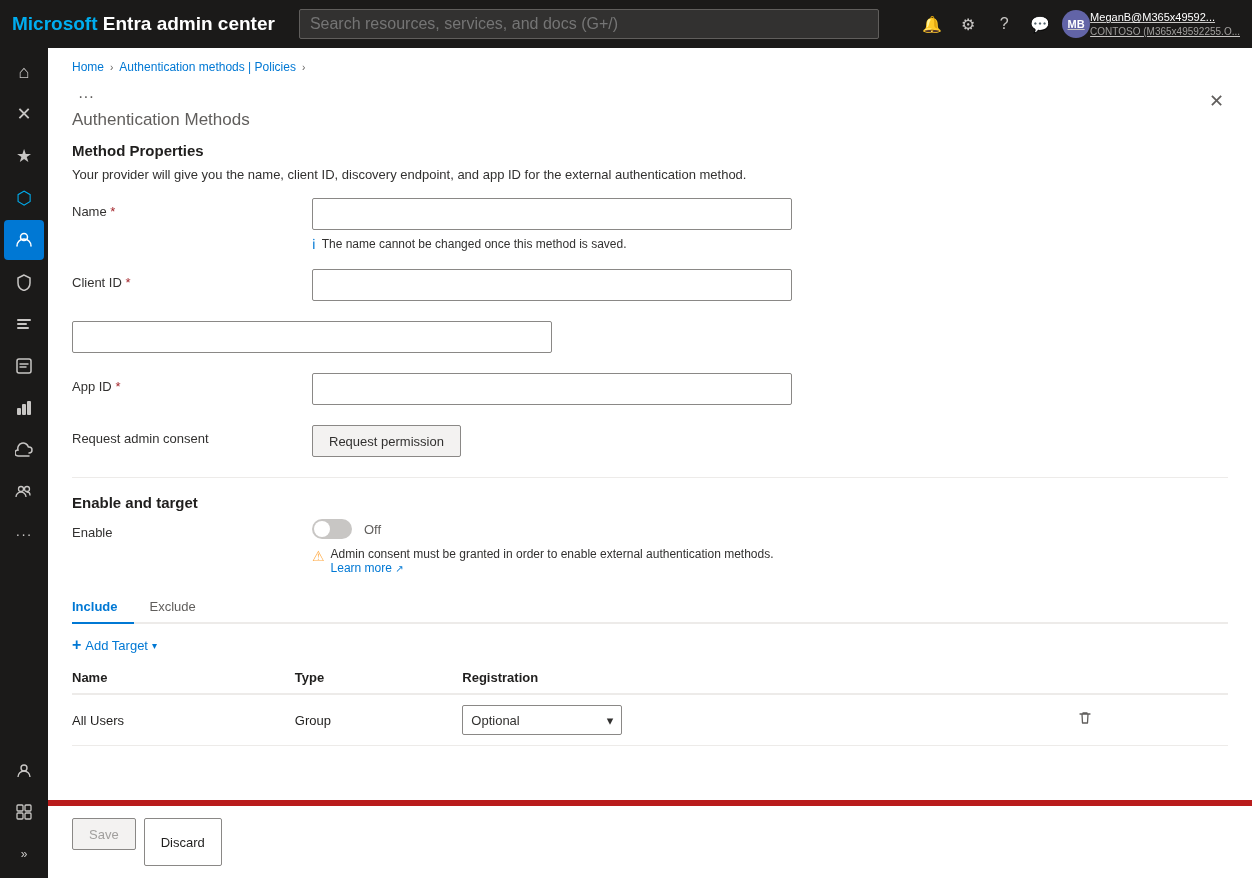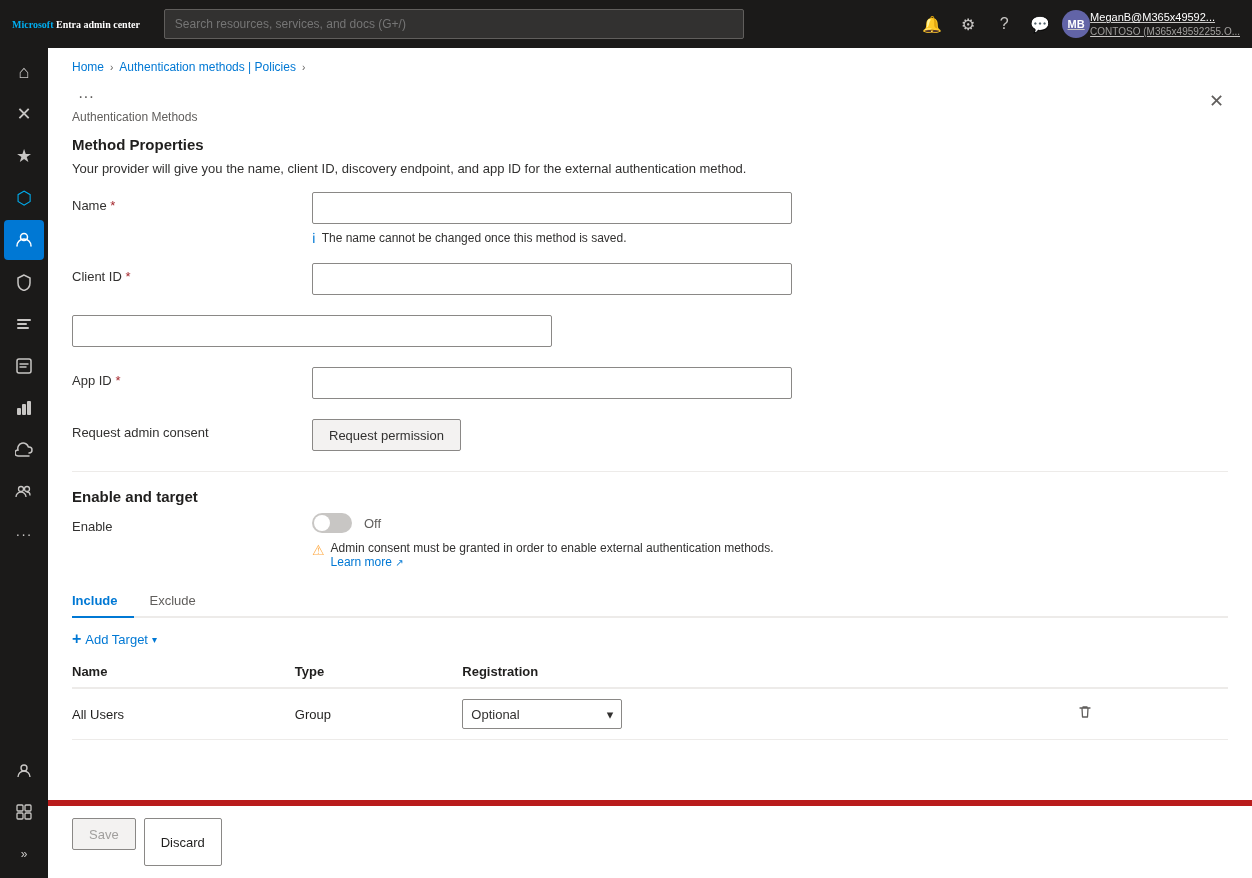--- a/index.html
+++ b/index.html
@@ -1,23 +1,23 @@
 <!DOCTYPE html>
 <html><head>
   <meta charset="utf-8">
   <style>
     * { box-sizing: border-box; margin: 0; padding: 0; }
     body { font-family: 'Segoe UI', sans-serif; font-size: 13px; color: #201f1e; background: #f3f2f1; display: flex; flex-direction: column; height: 878px; overflow: hidden; }
 
     
     .topbar { height: 48px; background: #1b1a19; display: flex; align-items: center; padding: 0 12px; gap: 8px; flex-shrink: 0; }
-    .topbar-logo { color: white; font-size: 10px; font-weight: 600; white-space: nowrap; flex-shrink: 0; font-family: Liberation Serif, serif; }
+    .topbar-logo { color: white; font-size: 19px; font-weight: 600; white-space: nowrap; flex-shrink: 0; }
     .topbar-logo span { color: #00adef; }
     .topbar-search { flex: 1; max-width: 580px; margin: 0 16px; }
-    .topbar-search input { width: 100%; height: 30px; border-radius: 2px; border: 1px solid #605e5c; background: #323130; color: #c8c6c4; padding: 0 10px; font-size: 12px; outline: none; }
+    .topbar-search input { width: 100%; height: 30px; border-radius: 2px; border: 1px solid #605e5c; background: #323130; color: #c8c6c4; padding: 0 10px; font-size: 16px; outline: none; }
     .topbar-icons { display: flex; align-items: center; gap: 8px; margin-left: auto; }
     .topbar-icon { color: #c8c6c4; font-size: 16px; cursor: pointer; width: 28px; height: 28px; display: flex; align-items: center; justify-content: center; border-radius: 2px; }
     .topbar-user { display: flex; align-items: center; color: #c8c6c4; font-size: 11px; text-decoration: underline; }
     .topbar-avatar { width: 28px; height: 28px; border-radius: 50%; background: #6264a7; display: flex; align-items: center; justify-content: center; color: white; font-size: 11px; font-weight: 600; overflow: hidden; }
     .topbar-user-info { line-height: 1.3; }
     .topbar-user-name { font-size: 11px; color: #ffffff; }
     .topbar-user-org { font-size: 10px; color: #a19f9d; }
 
     
     .main-layout { display: flex; flex: 1; overflow: hidden; }
@@ -33,21 +33,21 @@
     
     .breadcrumb { display: flex; align-items: center; padding: 12px 24px 4px; gap: 6px; font-size: 12px; color: #0078d4; }
     .breadcrumb-sep { color: #605e5c; font-size: 10px; }
     .breadcrumb a { color: #0078d4; text-decoration: none; cursor: pointer; }
 
     
     .page-header { padding: 8px 24px 0; display: flex; align-items: flex-start; gap: 12px; }
     .page-title { font-size: 22px; font-weight: 600; color: #201f1e; }
     .ellipsis-btn { background: none; border: none; cursor: pointer; color: #605e5c; font-size: 16px; padding: 2px 6px; border-radius: 2px; }
     .close-btn { background: none; border: none; cursor: pointer; color: #605e5c; font-size: 18px; padding: 4px; border-radius: 2px; margin-left: auto; }
-    .page-subtitle { font-size: 12px; color: #605e5c; padding: 2px 24px 12px; }
+    .page-subtitle { font-size: 17px; color: #605e5c; padding: 2px 24px 12px; }
 
     
     .form-content { padding: 0 24px; flex: 1; }
     .section-title { font-size: 15px; font-weight: 600; color: #201f1e; margin-bottom: 8px; }
     .section-desc { font-size: 13px; color: #323130; margin-bottom: 16px; }
 
     .form-row { display: flex; align-items: flex-start; margin-bottom: 16px; min-height: 36px; }
     .form-label { width: 240px; font-size: 13px; color: #323130; padding-top: 6px; flex-shrink: 0; }
     .form-label .required { color: #a4262c; }
     .form-field { flex: 1; max-width: 480px; }

